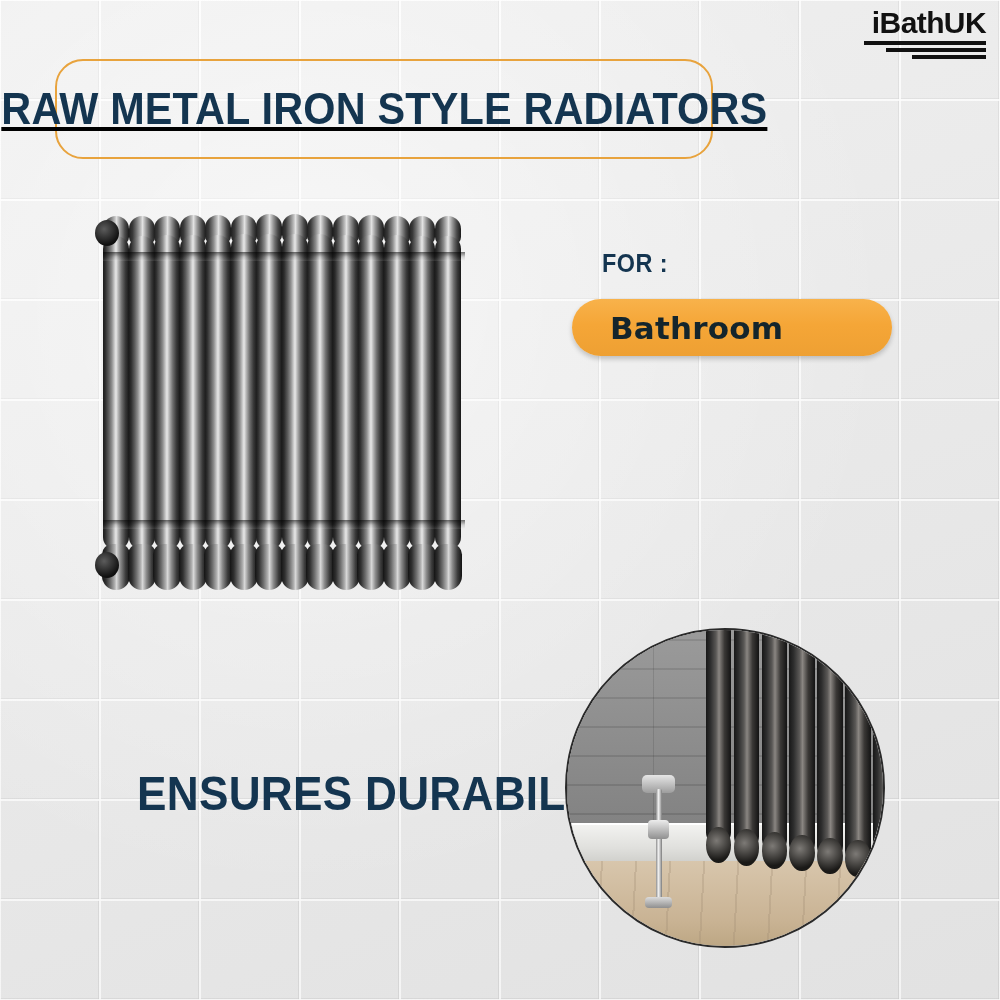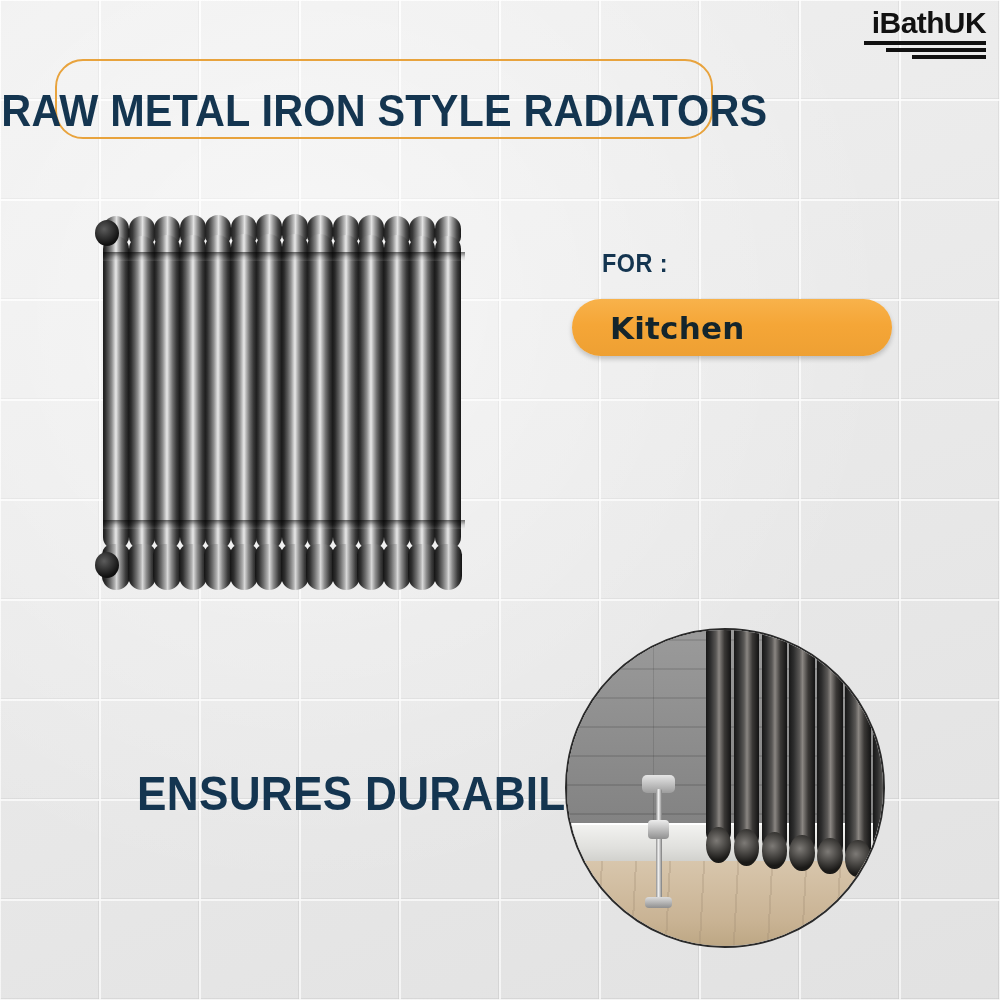--- a/index.html
+++ b/index.html
@@ -44,25 +44,26 @@
     color:#111;line-height:1;
   }
   #logo .bar{background:#111;margin:3px 0 0 auto;}
   #logo .bar1{height:4px;width:122px;}
   #logo .bar2{height:4px;width:100px;}
   #logo .bar3{height:4px;width:74px;}
 
   
   #title-box{
     position:absolute;left:55px;top:59px;
-    width:658px;height:80px;
+    width:658px;height:100px;
     border:2.5px solid #e8a33d;border-radius:28px;
     box-sizing:border-box;
-    display:flex;align-items:flex-end;justify-content:center;
+    display:flex;align-items:center;justify-content:center;
     z-index:5;
+    text-decoration:underline;
   }
   #title-text{
     font-family:"Liberation Sans Narrow","Liberation Sans",sans-serif;
     font-weight:700;font-size:45px;letter-spacing:0.2px;
     color:#143550;
     transform:scaleX(0.92);transform-origin:center;
     white-space:nowrap;
   }
 
   
@@ -263,21 +264,21 @@
       <div class="rad-band" style="top: 312px;"></div>
       <div class="rad-endcap" style="left: -8px; top: 12px;"></div>
       <div class="rad-endcap" style="left: -8px; bottom: 12px;"></div>
     </div>
 </div>
 
 <div id="for-section">
   <div id="for-label">FOR :</div>
 
   <div class="pill">
-    <span class="pill-label">Kitchen</span>
+    <span class="pill-label">Bathroom</span>
   </div>
 </div>
 
 <div id="tagline">ENSURES DURABILITY</div>
 
 <div id="photo-circle">
   <div class="scene">
     <div class="wall">
       <div class="wall-bricks"></div>
     </div>

